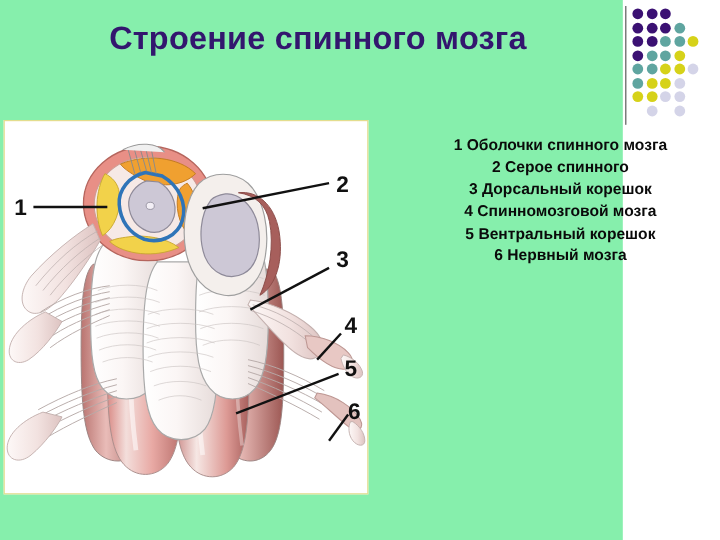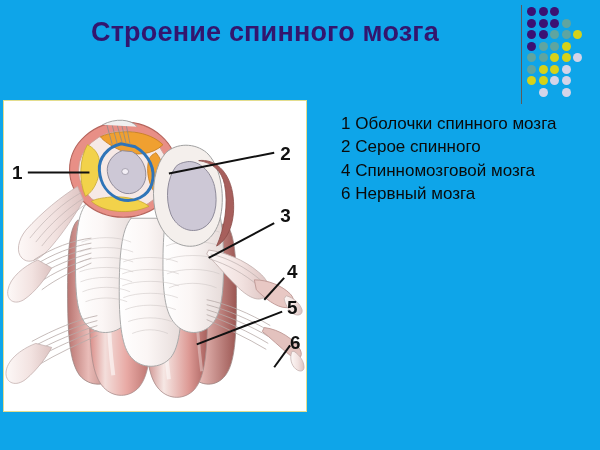--- a/index.html
+++ b/index.html
@@ -10,23 +10,24 @@
     width: 600px;
     height: 450px;
     background: #ffffff;
     font-family: "Liberation Sans", sans-serif;
     overflow: hidden;
     position: relative;
   }
   #slide {
     position: absolute;
     left: 0; top: 0;
-    width: 600px;
+    width: 495px;
     height: 450px;
-    background: #0ea5e9;
+    background: #86efac;
+    padding-left: 24px;
   }
 
   
   #slide-title {
     position: absolute;
     left: 30px;
     top: 18px;
     width: 470px;
     text-align: center;
     font-size: 27px;
@@ -82,28 +83,29 @@
 
   
   #legend {
     position: absolute;
     left: 341px;
     top: 113px;
     width: 252px;
   }
   .legend-item {
     display: block;
-    font-size: 17px;
-    font-weight: normal;
+    font-size: 13px;
+    font-weight: bold;
     color: #0a0a0a;
     line-height: 1.26;
     margin-bottom: 2px;
     padding-left: 20px;
     text-indent: -20px;
     white-space: normal;
+    text-align: center;
   }
   .legend-num {
     display: inline;
   }
 </style>
 </head>
 <body style="background: rgb(255, 255, 255);">
 
 <div id="slide">
 
@@ -346,22 +348,30 @@
   <div id="legend">
     <div class="legend-item">
       <span class="legend-num">1</span>
       <span>Оболочки спинного мозга</span>
     </div>
     <div class="legend-item">
       <span class="legend-num">2</span>
       <span>Серое спинного</span>
     </div>
     <div class="legend-item">
+      <span class="legend-num">3</span>
+      <span>Дорсальный корешок</span>
+    </div>
+    <div class="legend-item">
       <span class="legend-num">4</span>
       <span>Спинномозговой мозга</span>
     </div>
     <div class="legend-item">
+      <span class="legend-num">5</span>
+      <span>Вентральный корешок</span>
+    </div>
+    <div class="legend-item">
       <span class="legend-num">6</span>
       <span>Нервный мозга</span>
     </div>
   </div>
 
 </div>
 
 </body></html>

